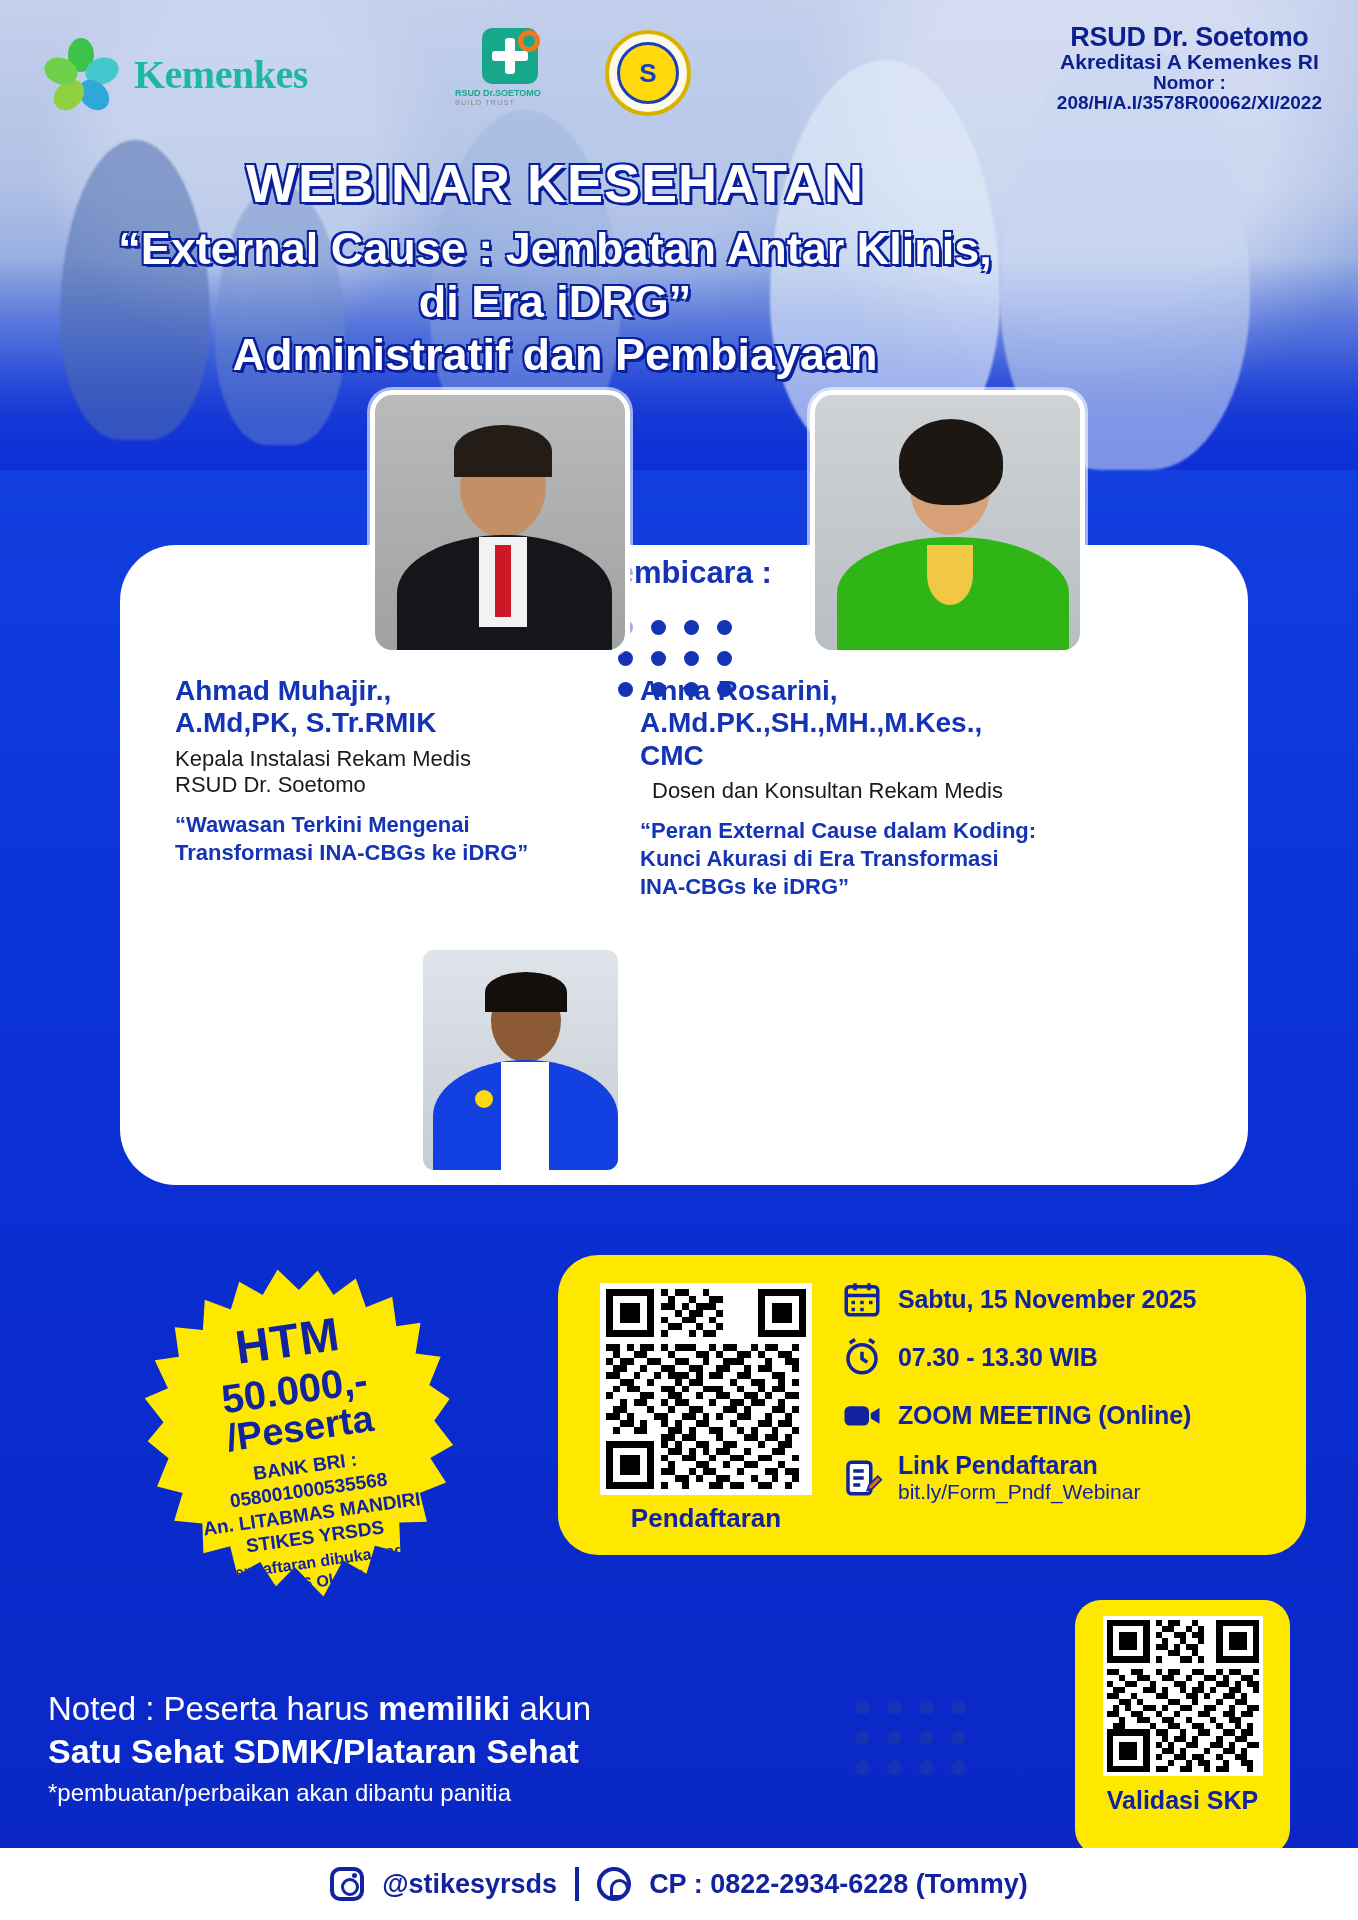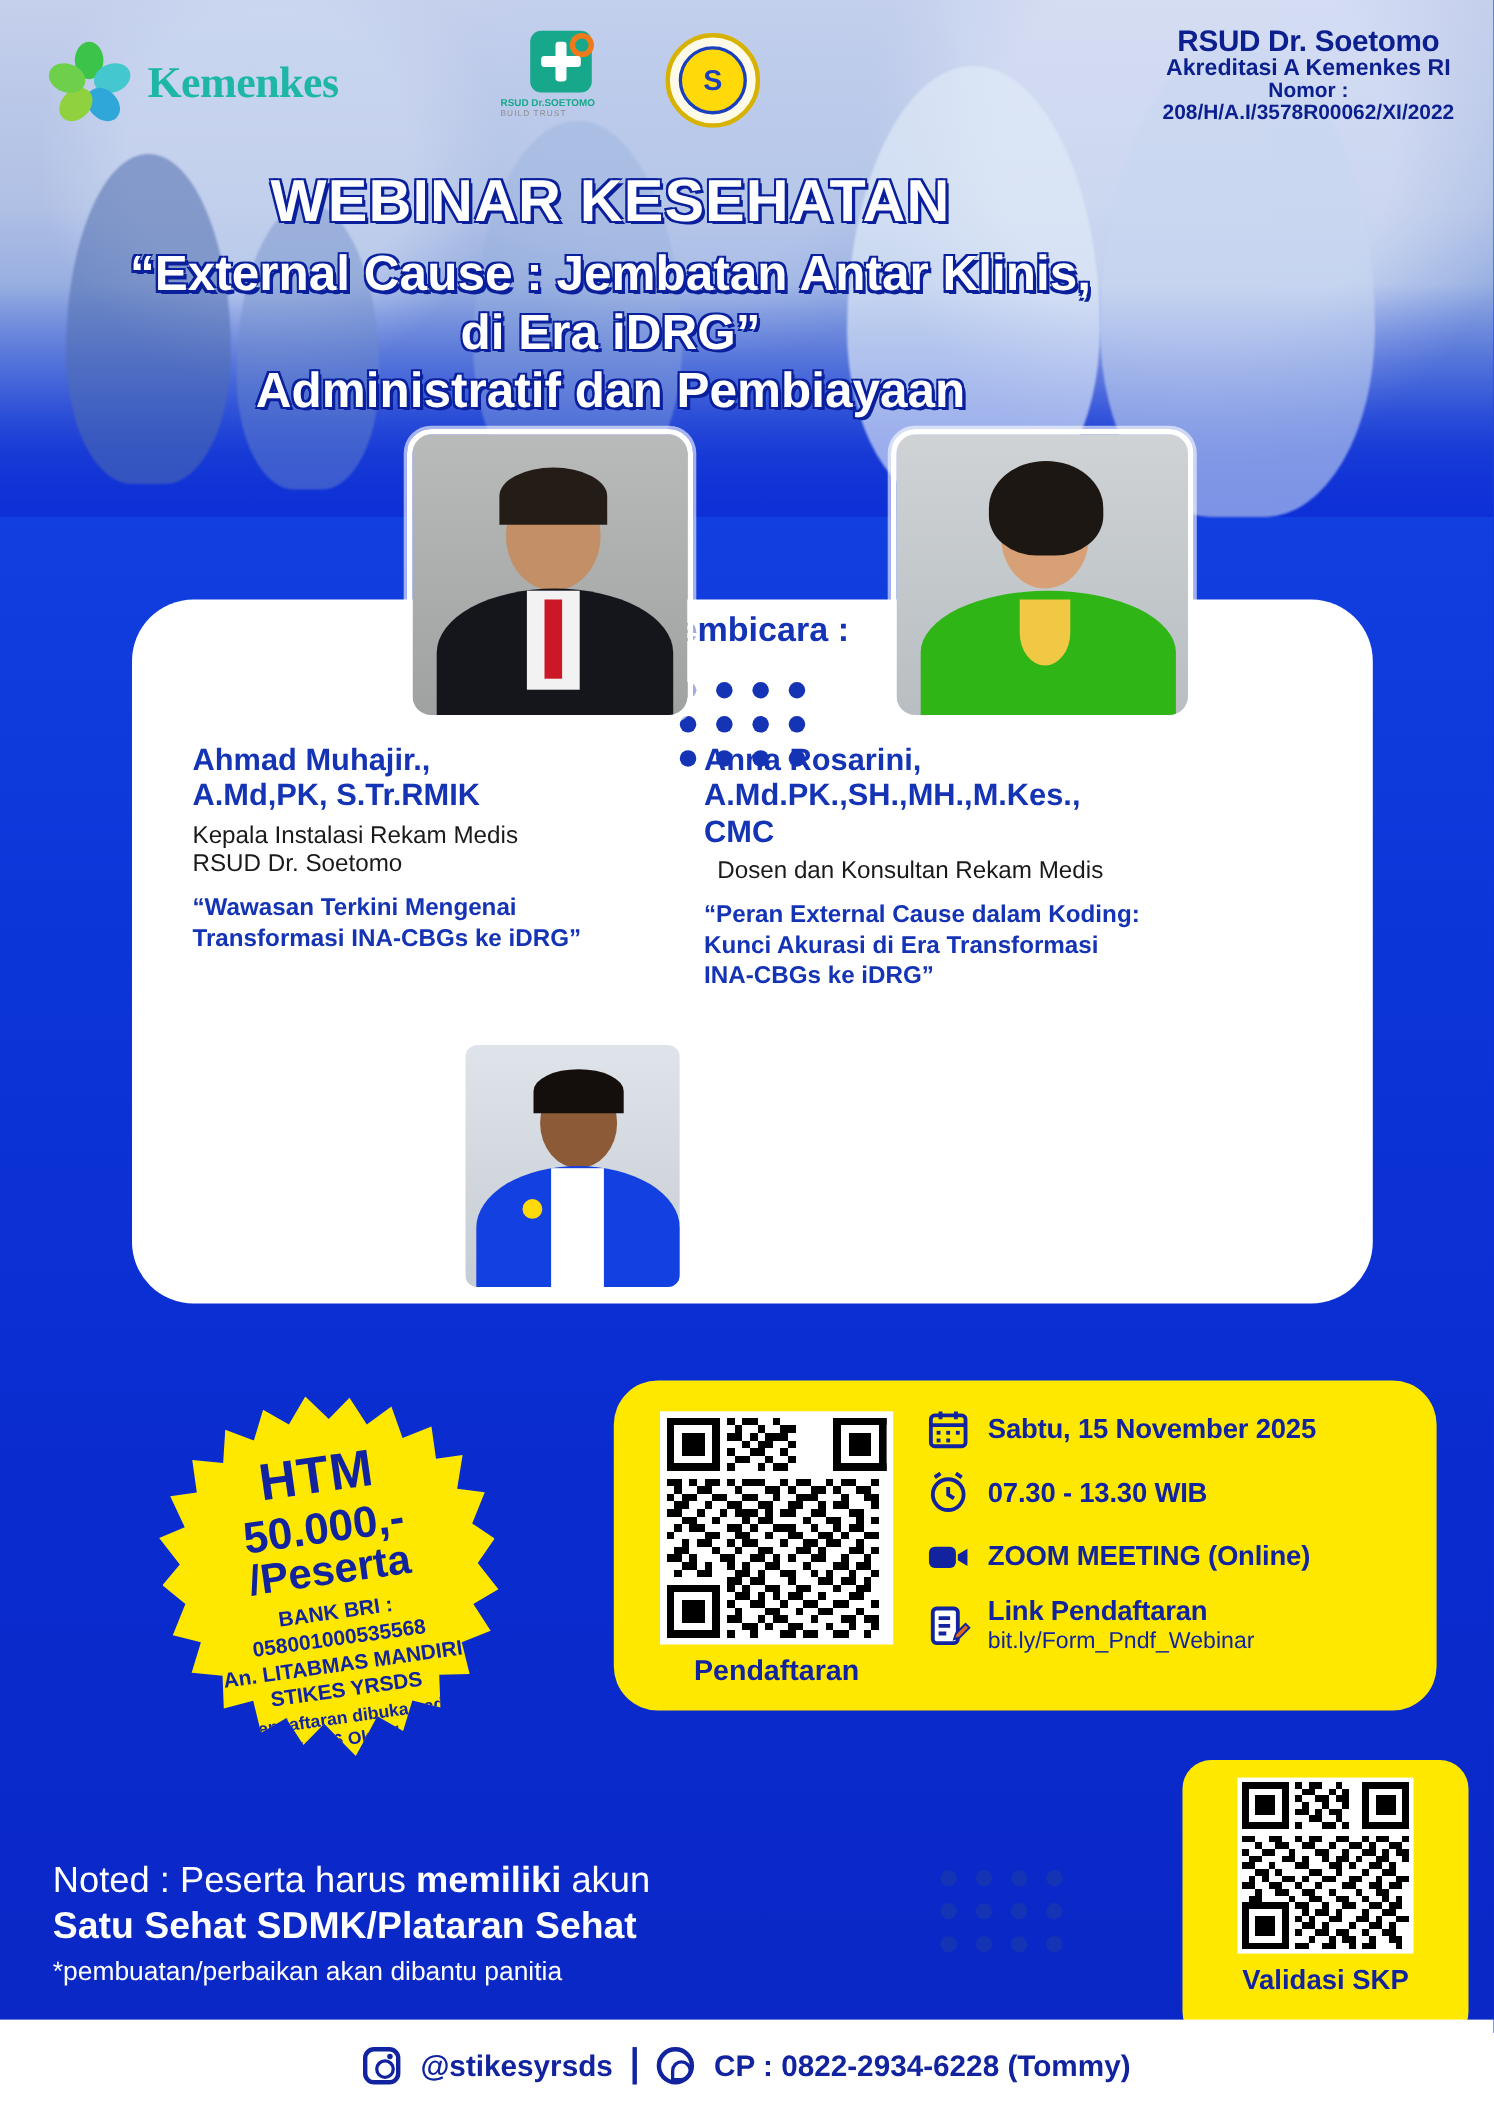--- a/index.html
+++ b/index.html
@@ -136,37 +136,37 @@
   .qr-cap { position:absolute; left:42px; top:248px; width:212px; text-align:center;
             font-size:26px; font-weight:bold; color:#11239e; }
   .info-rows { position:absolute; left:282px; top:22px; width:440px; }
   .irow { display:flex; align-items:center; gap:14px; margin-bottom:14px; }
   .irow .ico { width:44px; height:44px; flex:0 0 44px; display:flex; align-items:center; justify-content:center; }
   .irow .txt { font-size:25px; font-weight:bold; color:#11239e; letter-spacing:-0.2px; }
   .irow .txt small { display:block; font-size:21px; font-weight:normal; letter-spacing:0; }
 
   
   .skp {
-    position:absolute; left:1075px; top:1600px; width:260px; height:255px;
+    position:absolute; left:1075px; top:1600px; width:215px; height:255px;
     background:#ffe800; border-radius:26px; text-align:center;
   }
   .skp .qr2 { width:160px; height:160px; margin:16px auto 0; background:#fff; padding:4px; }
   .skp .cap { font-size:25px; font-weight:bold; color:#11239e; margin-top:10px; }
 
   
   .noted { position:absolute; left:48px; top:1690px; width:800px; color:#fff; }
   .noted .n1 { font-size:33px; }
   .noted .n1 b { font-weight:bold; }
   .noted .n2 { font-size:34px; font-weight:bold; margin-top:4px; }
   .noted .n3 { font-size:24px; margin-top:8px; }
   .dots-b { position:absolute; left:855px; top:1700px; width:110px; height:70px; }
 
   
   .footer {
-    position:absolute; left:0; bottom:0; width:1358px; height:84px;
+    position:absolute; left:0; bottom:0; width:1358px; height:72px;
     background:#ffffff; display:flex; align-items:center; justify-content:center; gap:18px;
   }
   .footer .ft { font-size:27px; font-weight:bold; color:#11239e; }
   .ig-icon { width:34px; height:34px; border:4px solid #11239e; border-radius:10px; position:relative; }
   .ig-icon:before { content:""; position:absolute; left:7px; top:7px; width:12px; height:12px; border:3px solid #11239e; border-radius:50%; }
   .ig-icon:after { content:""; position:absolute; right:3px; top:2px; width:5px; height:5px; background:#11239e; border-radius:50%; }
   .wa-icon { width:34px; height:34px; border:4px solid #11239e; border-radius:50%; position:relative; }
   .wa-icon:before { content:""; position:absolute; left:9px; top:8px; width:13px; height:13px; border:3px solid #11239e; border-radius:50% 50% 50% 0; }
   .sep { width:4px; height:34px; background:#11239e; }
 </style>

